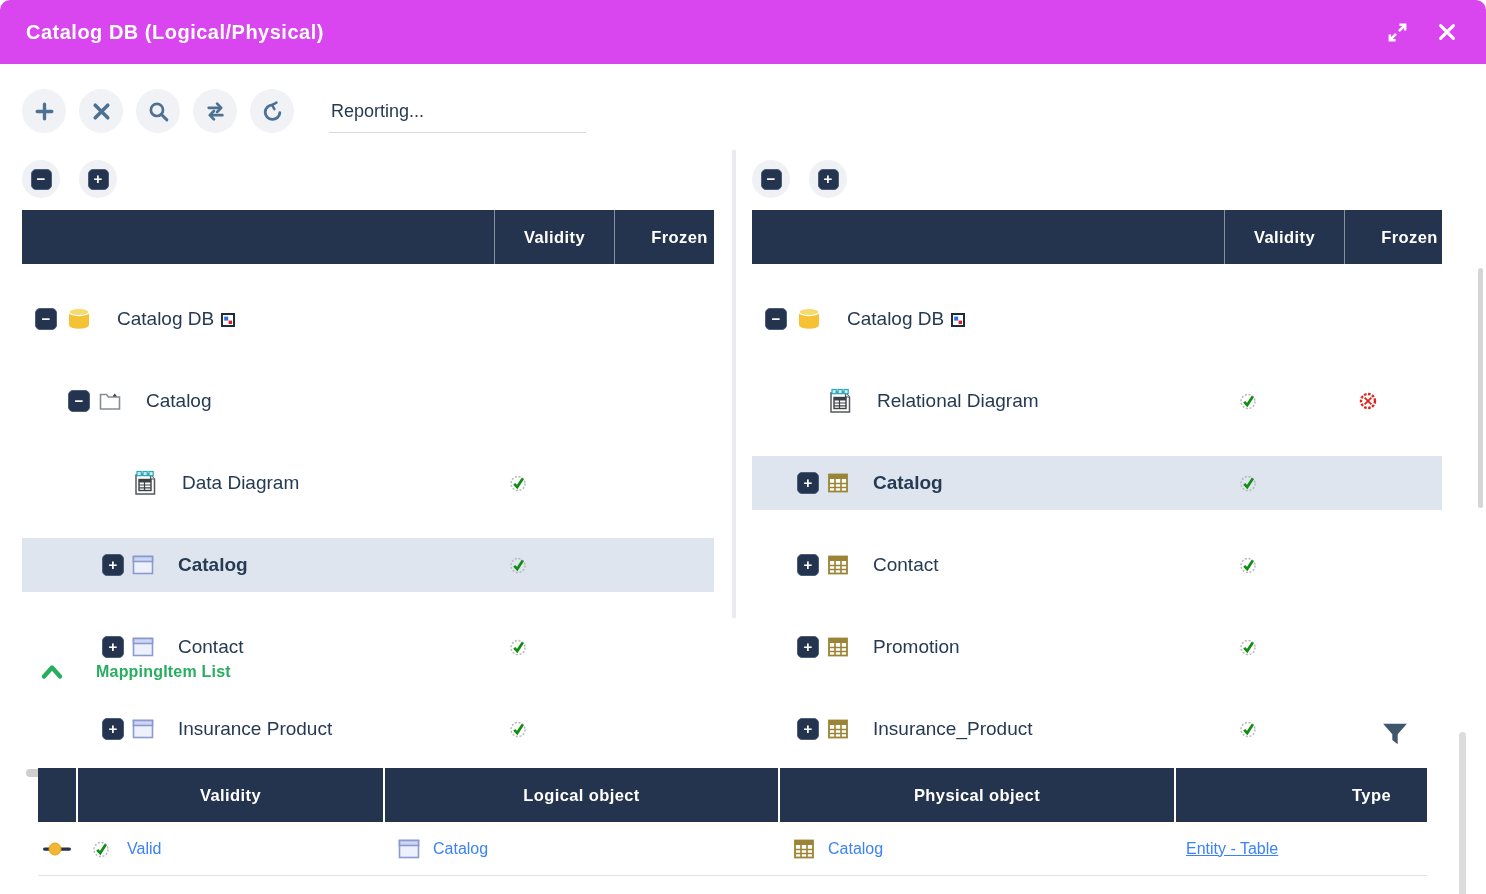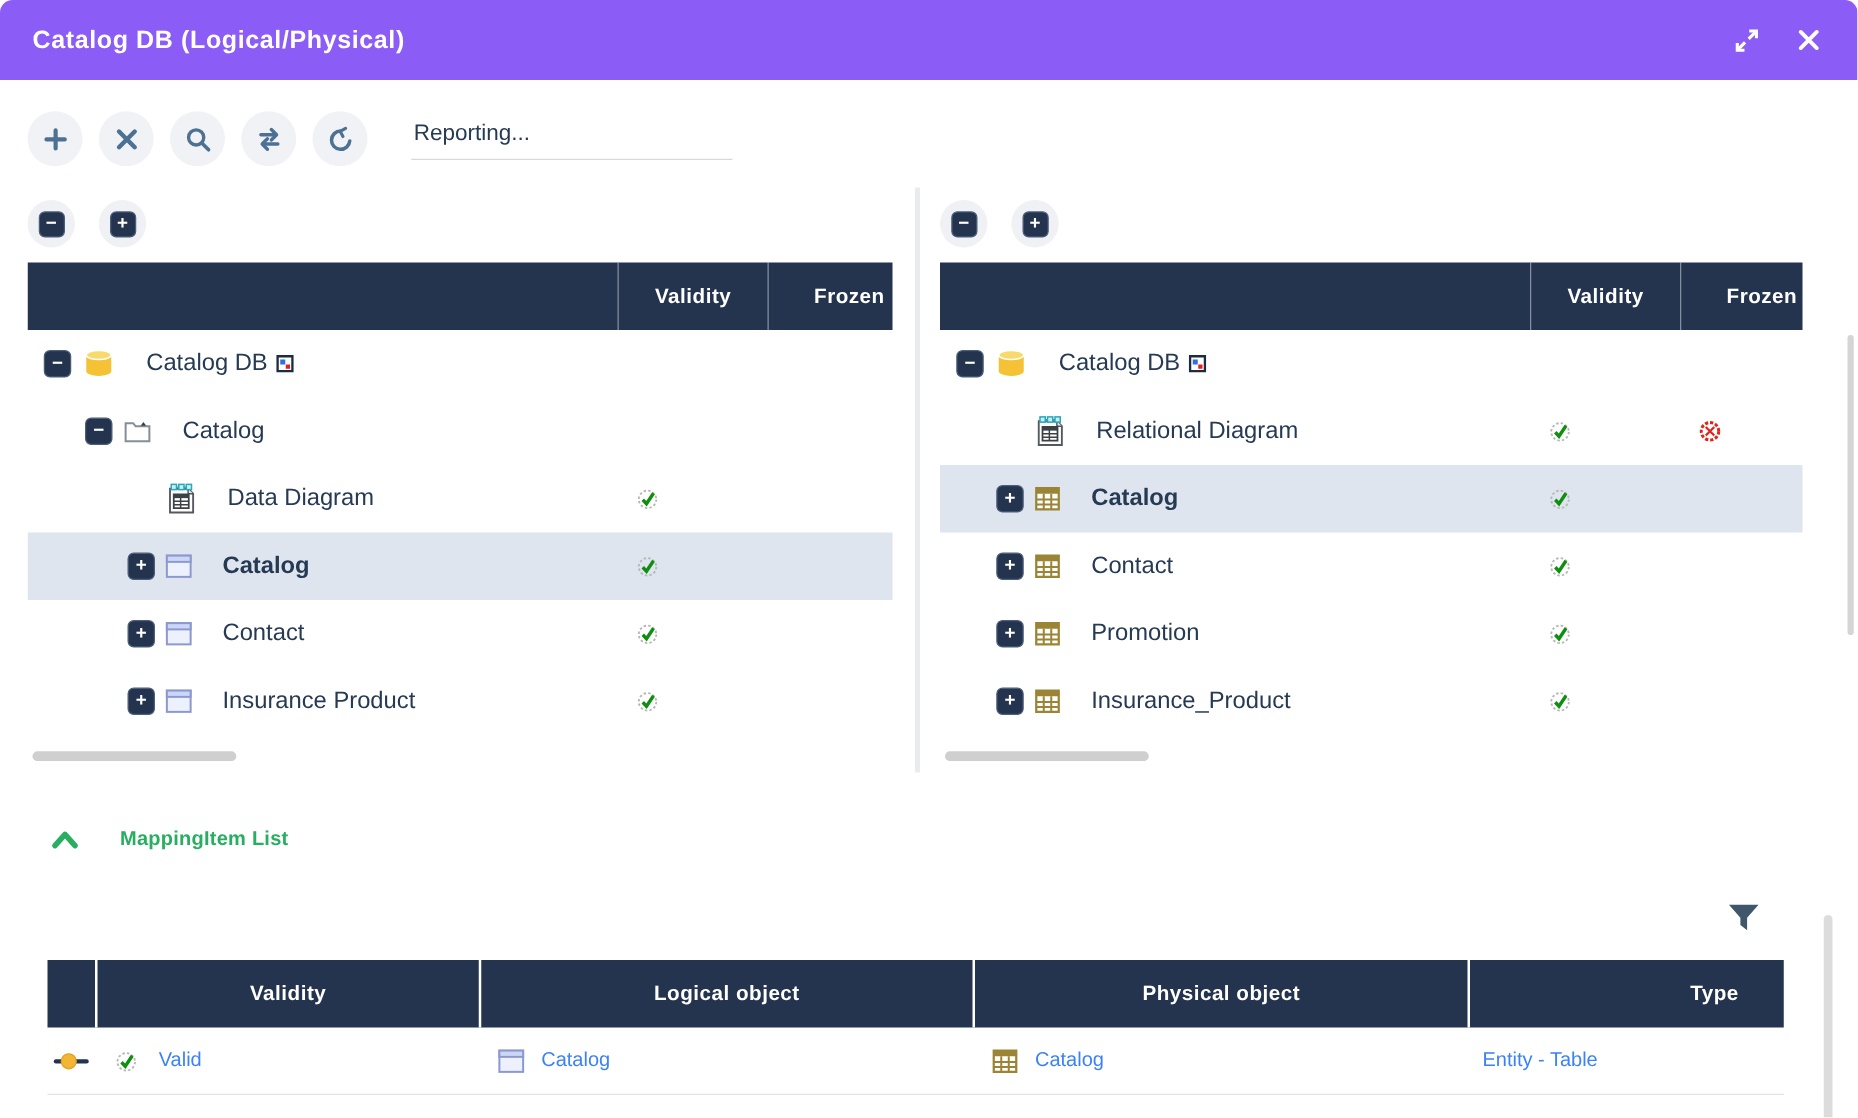--- a/index.html
+++ b/index.html
@@ -2,28 +2,28 @@
 <html><head>
 <meta charset="utf-8">
 <style>
   * { margin:0; padding:0; box-sizing:border-box; }
   html,body { width:1486px; height:894px; background:#fff; overflow:hidden;
               font-family:"Liberation Sans","DejaVu Sans",sans-serif; }
   .app { position:relative; width:1486px; height:894px; background:#fff; }
 
   
   .titlebar { position:absolute; top:0; left:0; width:1486px; height:64px;
-              background:#8b5cf6; border-radius:10px 10px 0 0;
+              background:#d946ef; border-radius:10px 10px 0 0;
               display:flex; align-items:center; padding:0 26px; }
   .titlebar .title { color:#fff; font-size:20px; font-weight:bold; letter-spacing:.5px; }
   .titlebar-icons { margin-left:auto; display:flex; align-items:center; gap:24px; }
   .tb-iconbtn { width:26px; height:26px; cursor:pointer; display:flex; align-items:center; justify-content:center; }
 
   
-  .toolbar { position:absolute; top:89px; left:22px; display:flex; align-items:center; }
+  .toolbar { position:absolute; top:89px; left:22px; display:flex; align-items:flex-end; }
   .tool-btn { width:44px; height:44px; border-radius:50%; background:#f1f2f5;
               display:flex; align-items:center; justify-content:center; margin-right:13px; }
   .filter-input { margin-left:22px; width:257px; font-size:18px; color:#263a53;
                   border:none; border-bottom:1px solid #d9d9d9; padding:2px 2px 10px 2px;
                   background:transparent; outline:none; }
 
   
   .panel { position:absolute; top:160px; overflow:hidden; }
   .panel-left  { left:22px;  width:692px; }
   .panel-right { left:752px; width:690px; }
@@ -38,21 +38,21 @@
   .sq.plus::before  { content:"+"; margin-top:-1px; }
 
   .tree-inner { width:722px; }
   .tree-header { display:flex; height:54px; background:#24344e; color:#fff;
                  font-size:16.5px; font-weight:bold; letter-spacing:.4px; }
   .tree-header > div { display:flex; align-items:center; justify-content:center; }
   .th-name { width:472px; }
   .th-validity { width:120px; border-left:1px solid rgba(255,255,255,.45); }
   .th-frozen { width:130px; border-left:1px solid rgba(255,255,255,.45); }
 
-  .tree-row { display:flex; height:54px; align-items:center; font-size:19px; color:#263a53; }
+  .tree-row { display:flex; height:54px; align-items:center; font-size:19px; color:#263a53;margin-top:28px; }
   .tree-row.selected { background:#dee5ee; }
   .tree-row.selected .tlabel { font-weight:bold; }
   .cell-name { width:472px; display:flex; align-items:center; }
   .cell-validity { width:120px; padding-left:15px; display:flex; align-items:center; }
   .cell-frozen { width:130px; padding-left:15px; display:flex; align-items:center; }
   .lv0 { padding-left:13px; } .lv1 { padding-left:46px; } .lv2 { padding-left:80px; } .lv2r { padding-left:45px; }
 
   .toggle { flex:0 0 22px; height:22px; background:#24344e; border:1px solid #4a5d7a; border-radius:5px;
             color:#fff; font-size:15px; font-weight:bold; display:flex; align-items:center; justify-content:center;
             margin-right:8px; cursor:pointer; }
@@ -78,21 +78,21 @@
   .map-header > div:first-child { border-left:none; }
   .mh-0 { width:38px; } .mh-validity { width:307px; } .mh-logical { width:395px; }
   .mh-physical { width:396px; } .mh-type { flex:1; justify-content:flex-end !important; padding-right:36px; }
 
   .map-row { display:flex; height:54px; align-items:center; font-size:16px; color:#3b82f6;
              border-bottom:1px solid #e3e3e3; }
   .mc-0 { width:38px; display:flex; justify-content:center; }
   .mc-validity { width:307px; padding-left:16px; display:flex; align-items:center; gap:17px; }
   .mc-logical  { width:395px; padding-left:15px; display:flex; align-items:center; gap:13px; }
   .mc-physical { width:396px; padding-left:15px; display:flex; align-items:center; gap:13px; }
-  .mc-type { flex:1; padding-left:12px; }
+  .mc-type { flex:1; padding-left:12px;text-decoration:underline; }
 
   .vscroll-map { position:absolute; left:1459px; top:732px; width:7px; height:162px; background:#dcdcdc; border-radius:4px 4px 0 0; }
 
   .hidden-defs { position:absolute; width:0; height:0; overflow:hidden; }
 </style>
 </head>
 <body>
 
 <svg class="hidden-defs" aria-hidden="true">
   <defs>

